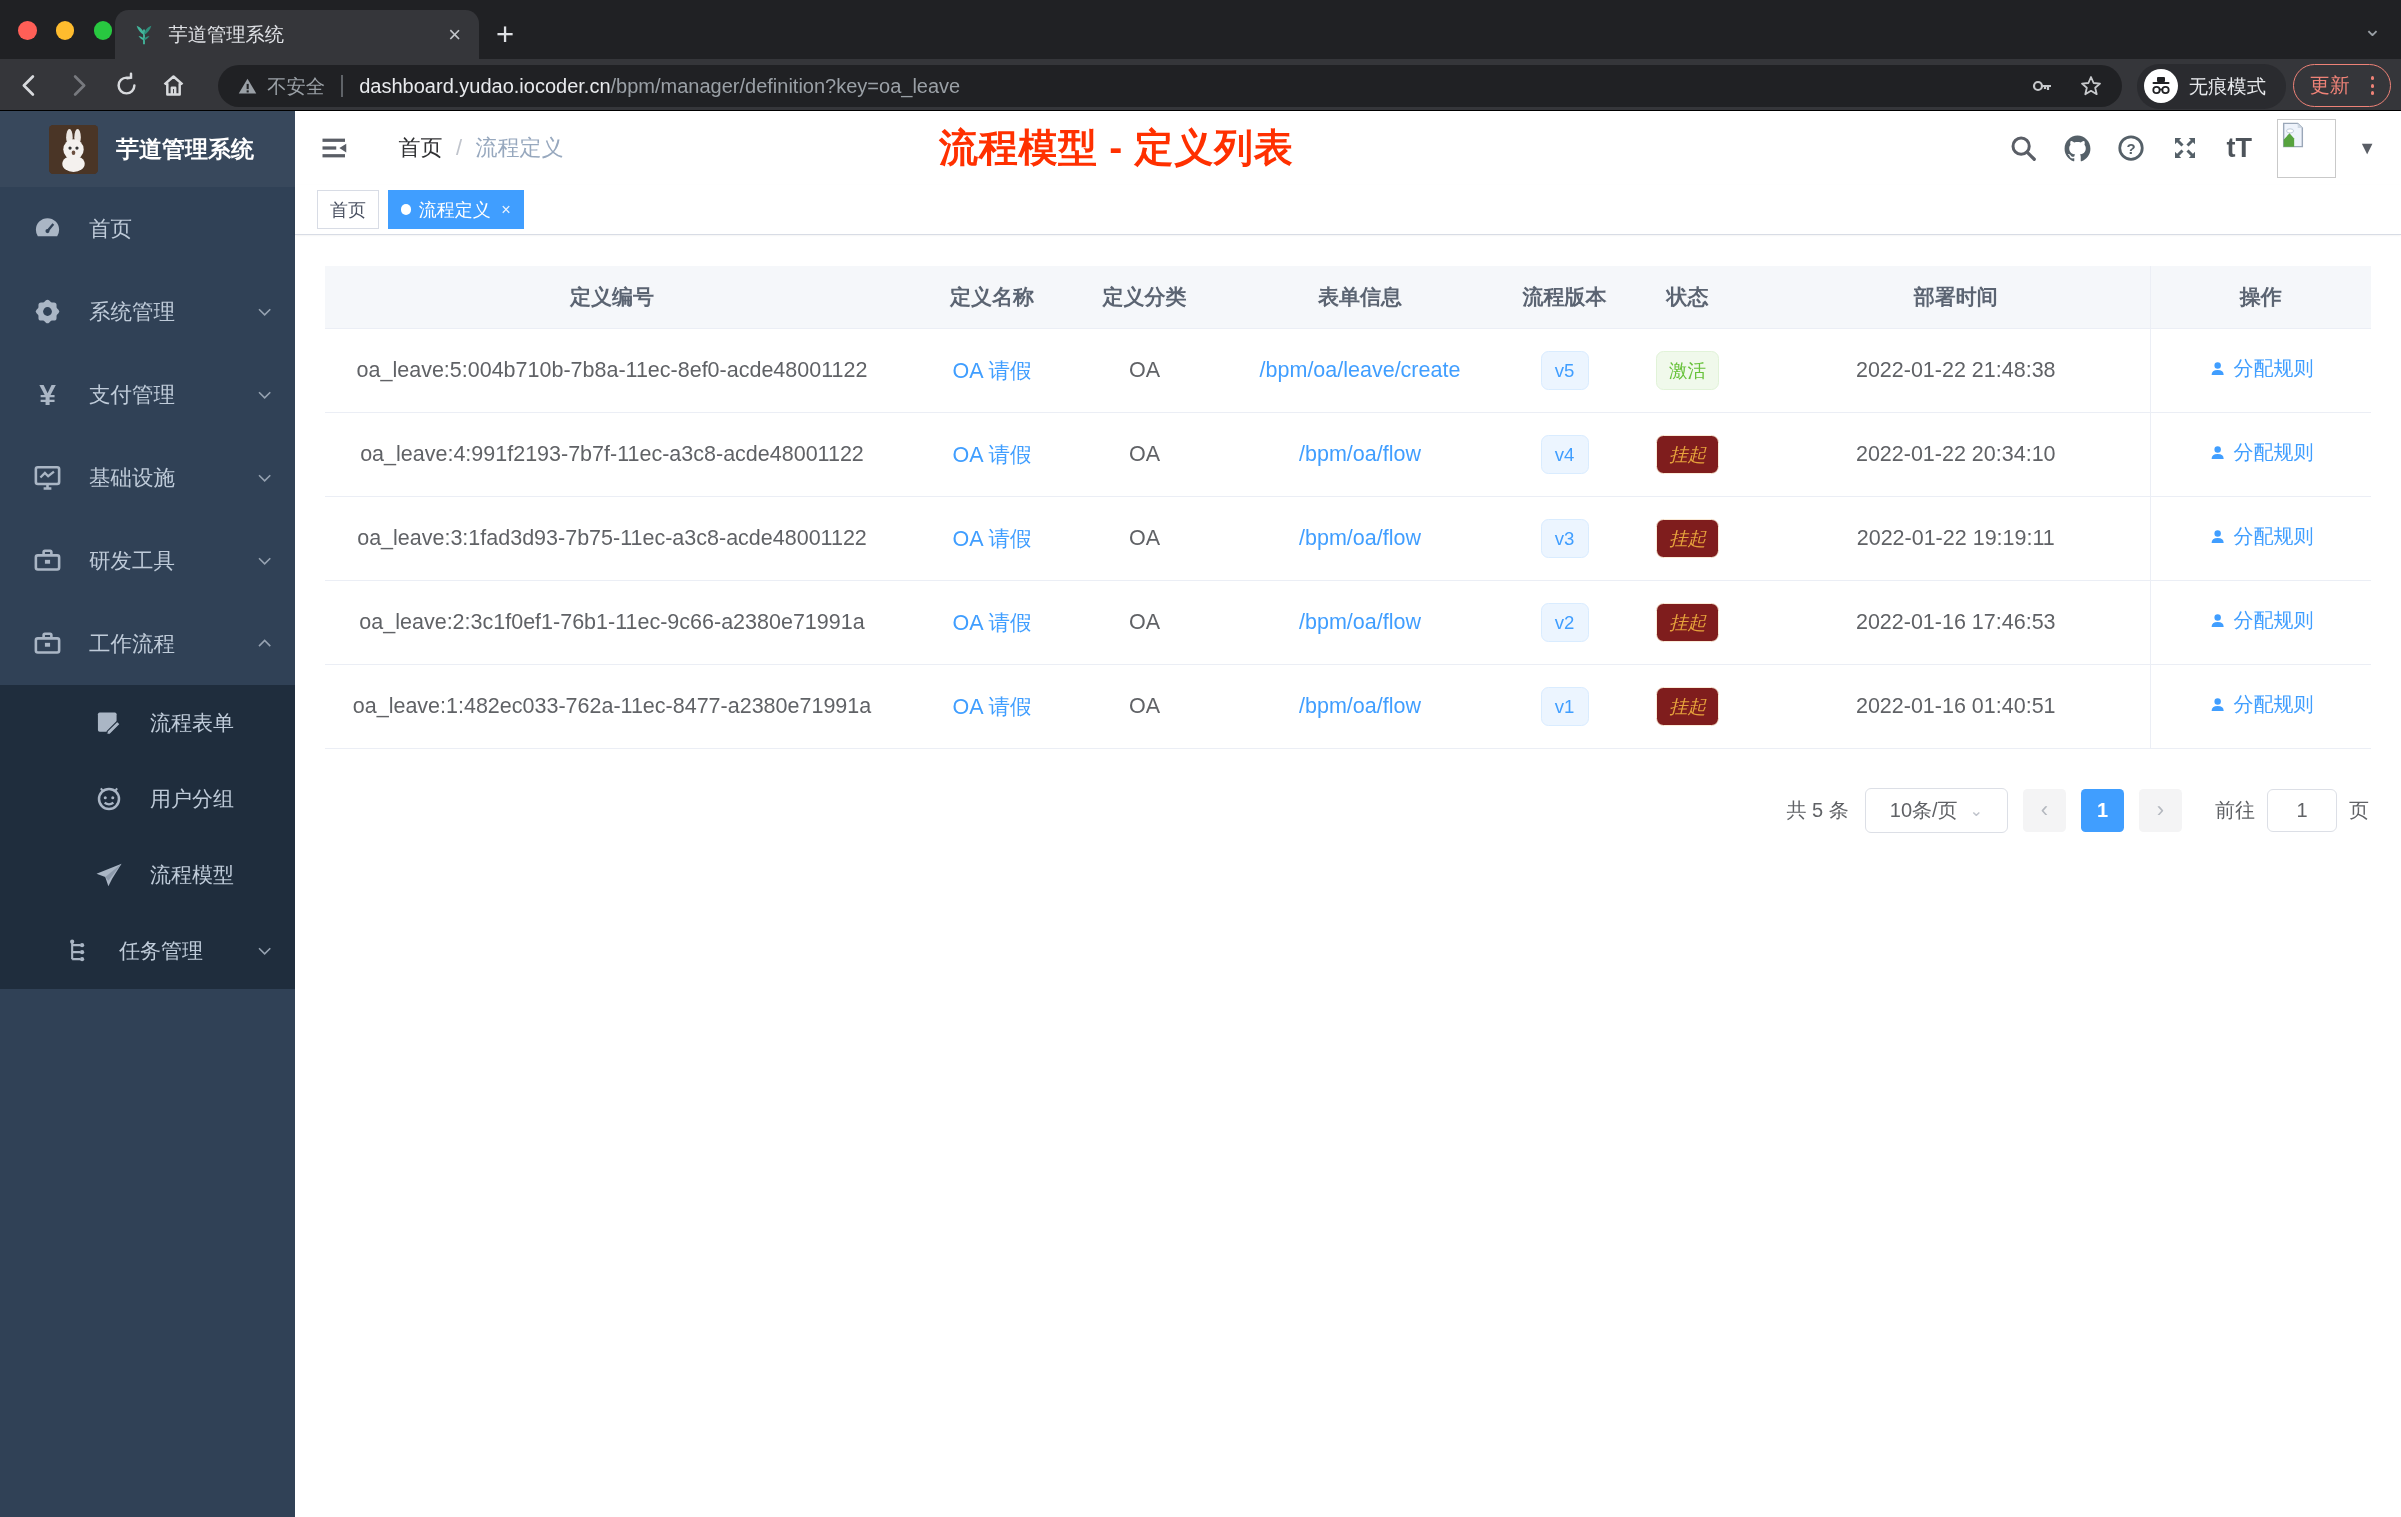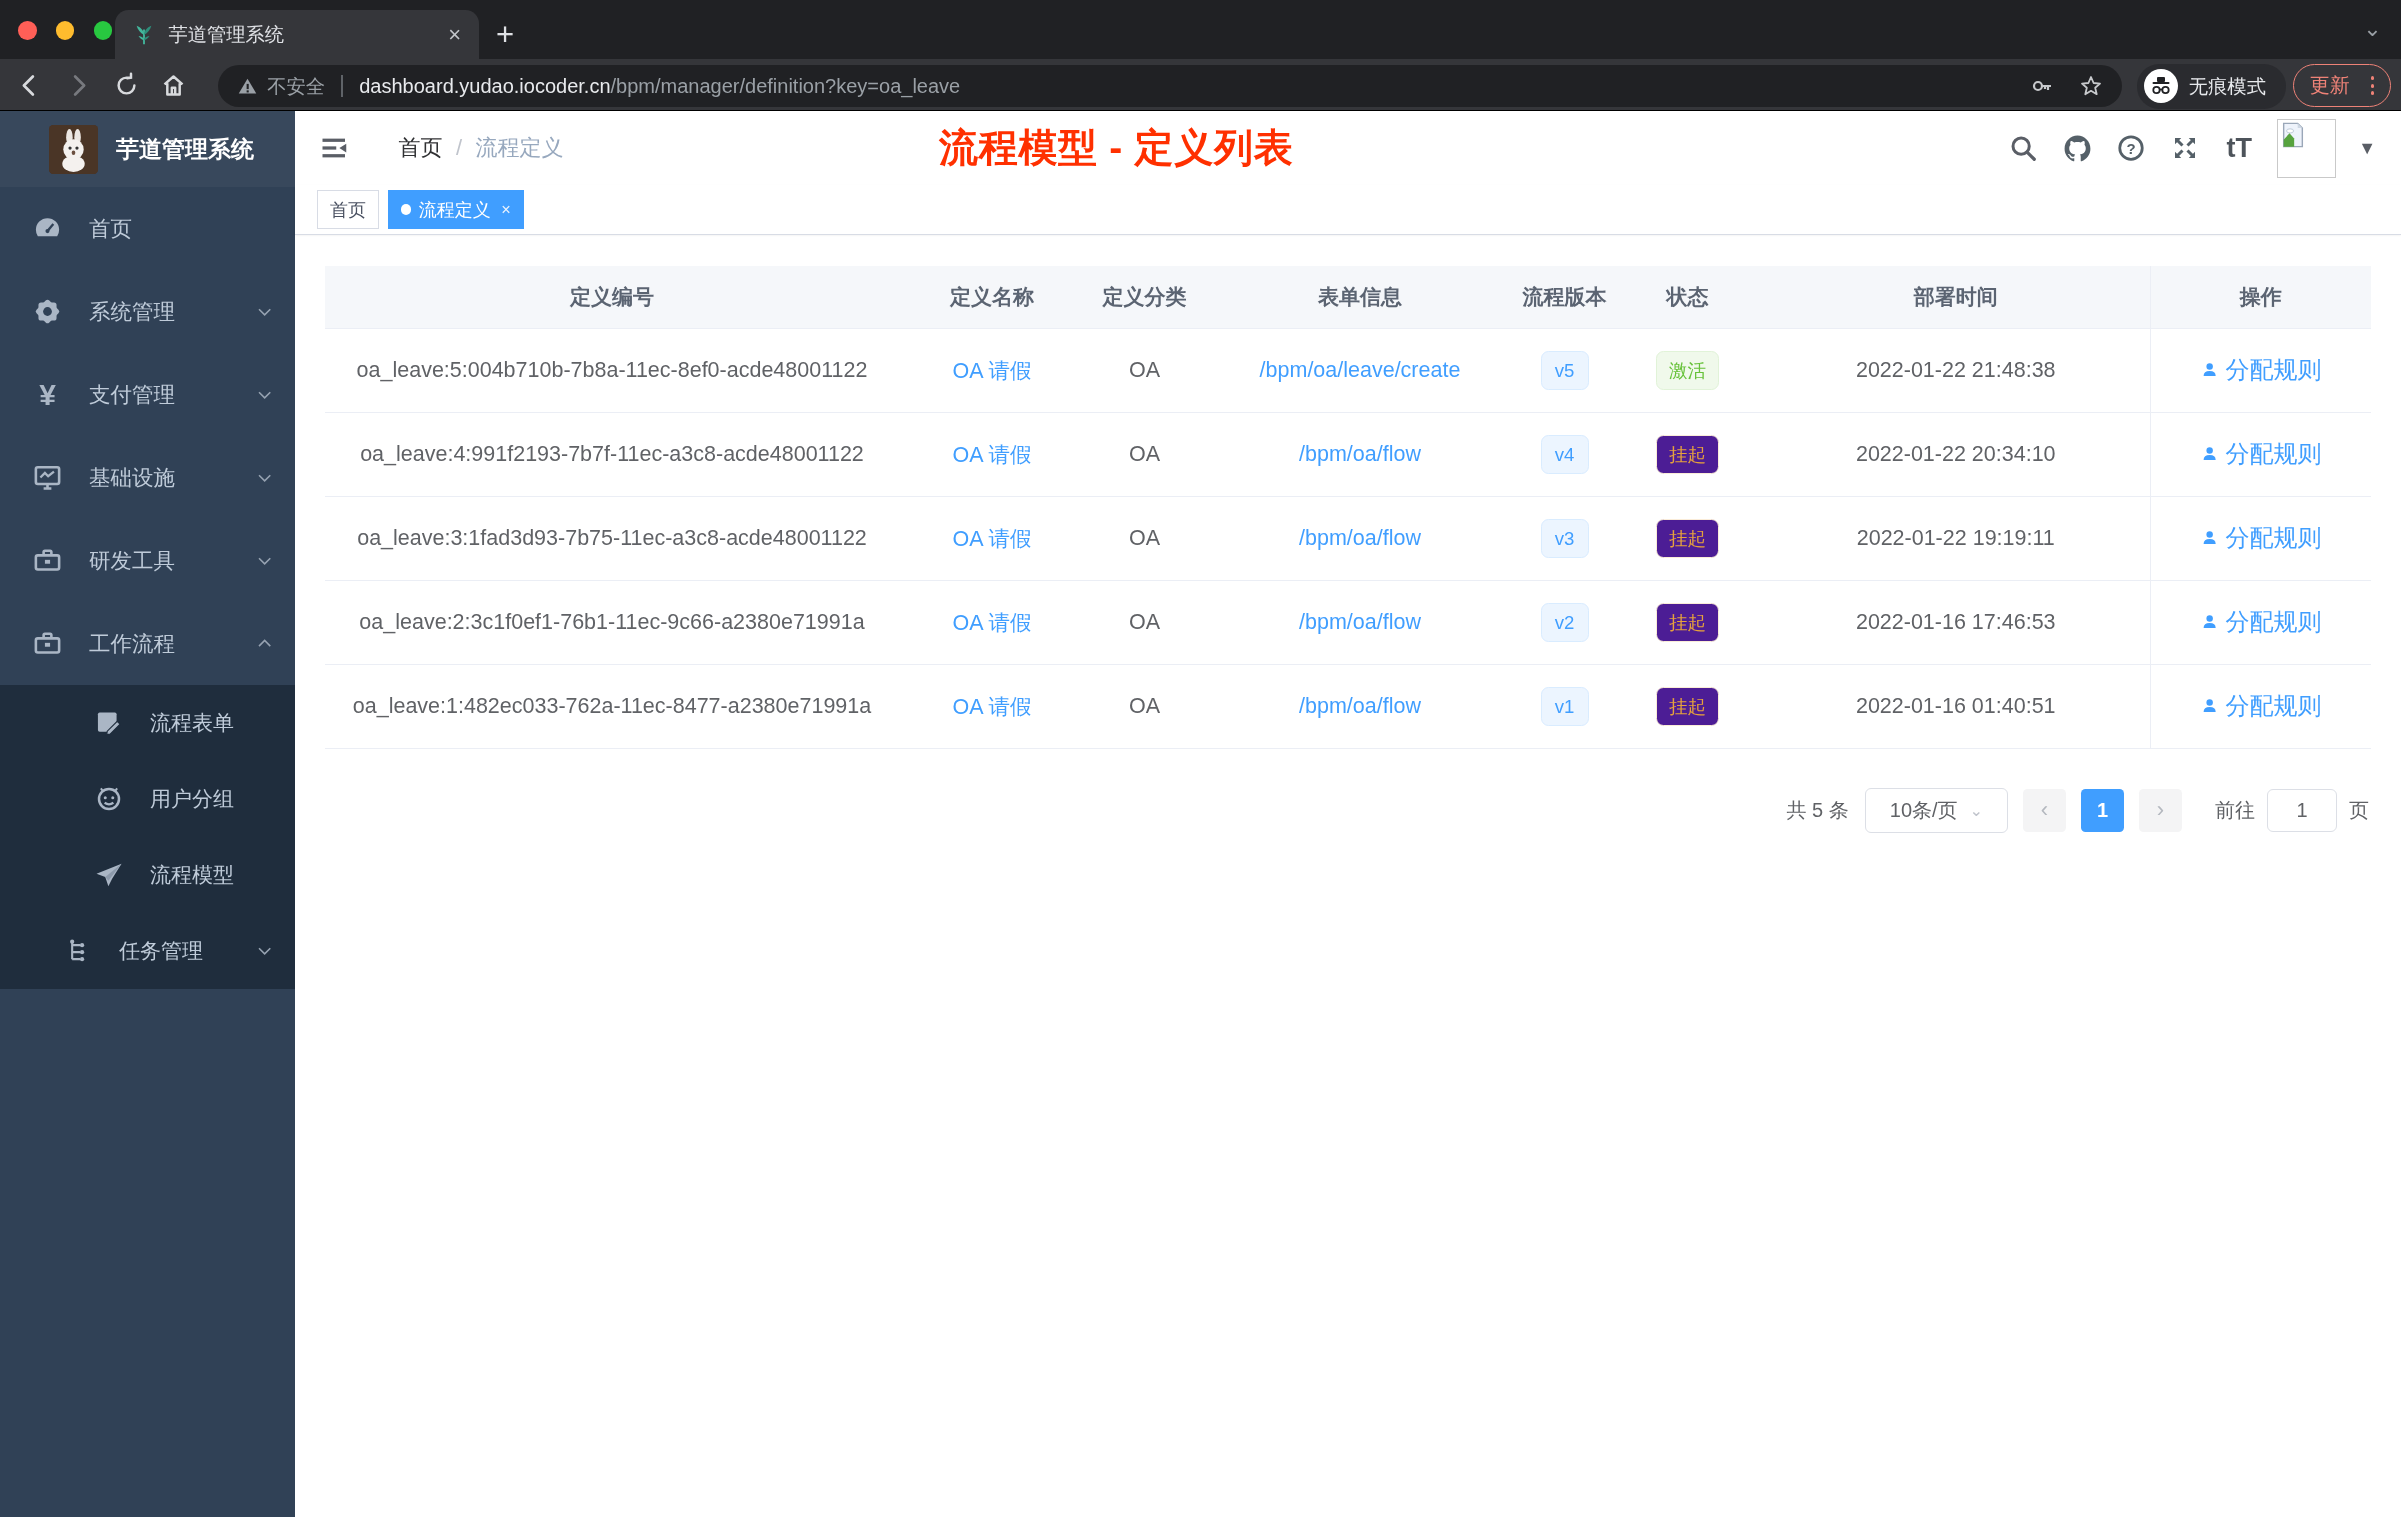--- a/index.html
+++ b/index.html
@@ -85,22 +85,22 @@
   .def-table th { height:62px; background:#f5f7fa; color:#5b6472; font-size:21px; font-weight:700;
     border-bottom:0.7px solid #ebeef5; text-align:center; }
   .def-table td { height:84px; font-size:21.5px; color:#606266; text-align:center;
     border-bottom:0.7px solid #ebeef5; background:#fff; }
   .def-table .op-col { border-left:0.7px solid #ebeef5; }
   a.blue-link { color:#409eff; text-decoration:none; cursor:pointer; }
   .ver-badge { display:inline-block; min-width:48px; height:39px; line-height:37px; padding:0 10.4px;
     border-radius:7.4px; background:#ecf5ff; border:0.7px solid #d9ecff; color:#409eff; font-size:18.6px; }
   .st-badge { display:inline-block; height:39px; line-height:37px; padding:0 12px; border-radius:7.4px; font-size:18.6px; }
   .st-success { background:#f0f9eb; border:0.7px solid #e1f3d8; color:#67c23a; }
-  .st-warning { background:#4c1d95; border:0.7px solid #faecd8; color:#e6a23c; }
-  .action-link { display:inline-flex; align-items:center; gap:6px; color:#409eff; font-size:24px; cursor:pointer; }
+  .st-warning { background:#7f1d1d; border:0.7px solid #faecd8; color:#e6a23c;font-style:italic; }
+  .action-link { display:inline-flex; align-items:center; gap:6px; color:#409eff; font-size:20px; cursor:pointer; }
 
   .pagination { width:2044px; margin-top:39px; display:flex; align-items:center; justify-content:flex-end;
     font-size:20px; color:#606266; }
   .pg-total { margin-right:16.3px; }
   .pg-select { width:143px; height:45px; border:0.7px solid #dcdfe6; border-radius:6px; display:flex;
     align-items:center; justify-content:center; gap:12px; color:#606266; cursor:pointer;text-align:right; }
   .pg-select .sel-caret { color:#c0c4cc; font-size:16.3px; }
   .pg-btn { width:43px; height:43px; border-radius:4.5px; background:#f4f4f5; color:#b4b8bf; display:flex;
     align-items:center; justify-content:center; font-size:22px; margin-left:15px; cursor:pointer; }
   .pg-page { width:43px; height:43px; border-radius:4.5px; background:#409eff; color:#fff; display:flex;

